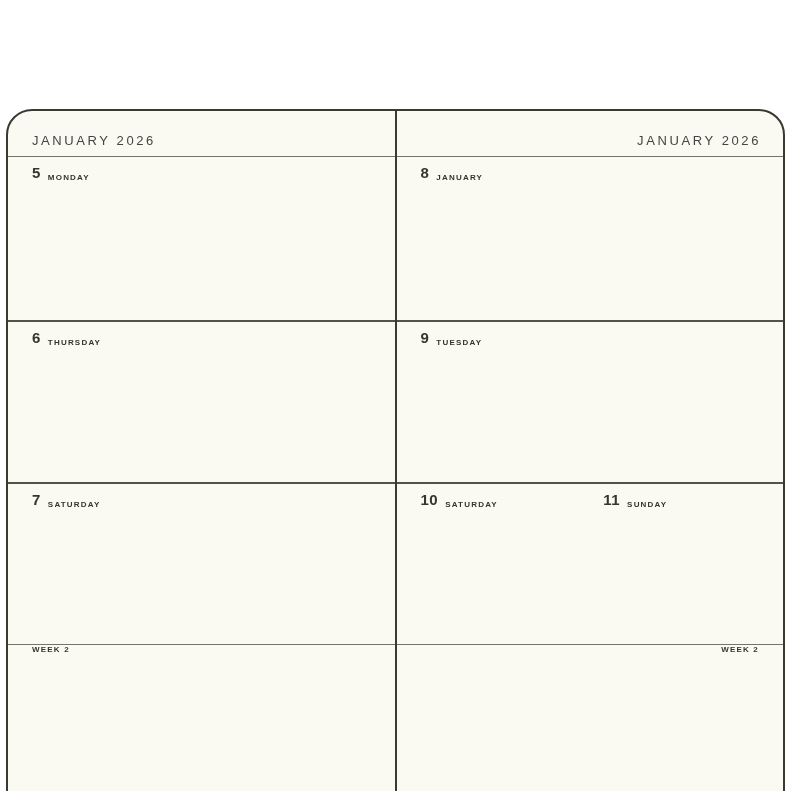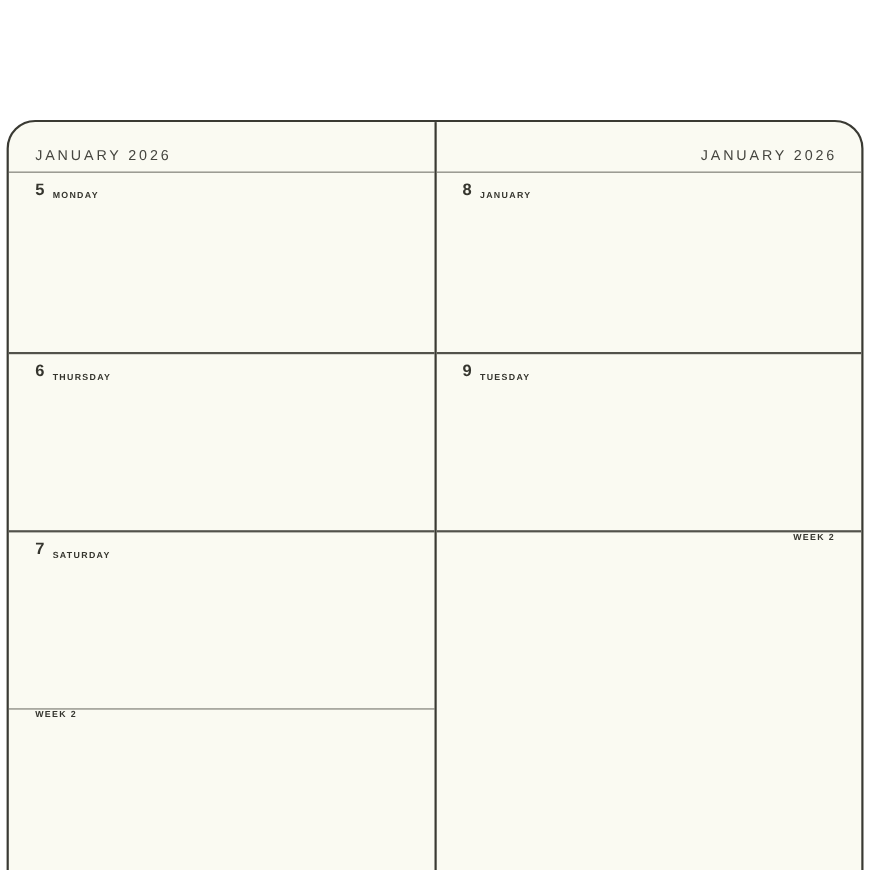--- a/index.html
+++ b/index.html
@@ -141,19 +141,29 @@
       </div>
     </div>
 
     <div class="day-row row-2">
       <div class="day-cell">
         <span class="day-number">9</span>
         <span class="day-name">TUESDAY</span>
       </div>
     </div>
 
+    <div class="day-row row-3">
+      <div class="day-cell">
+        <span class="day-number">10</span>
+        <span class="day-name">SATURDAY</span>
+      </div>
+      <div class="day-cell">
+        <span class="day-number">11</span>
+        <span class="day-name">SUNDAY</span>
+      </div>
+    </div>
 
     <footer class="page-footer">
       <span>WEEK 2</span>
     </footer>
   </section>
 
 </div>
 
 </body></html>

